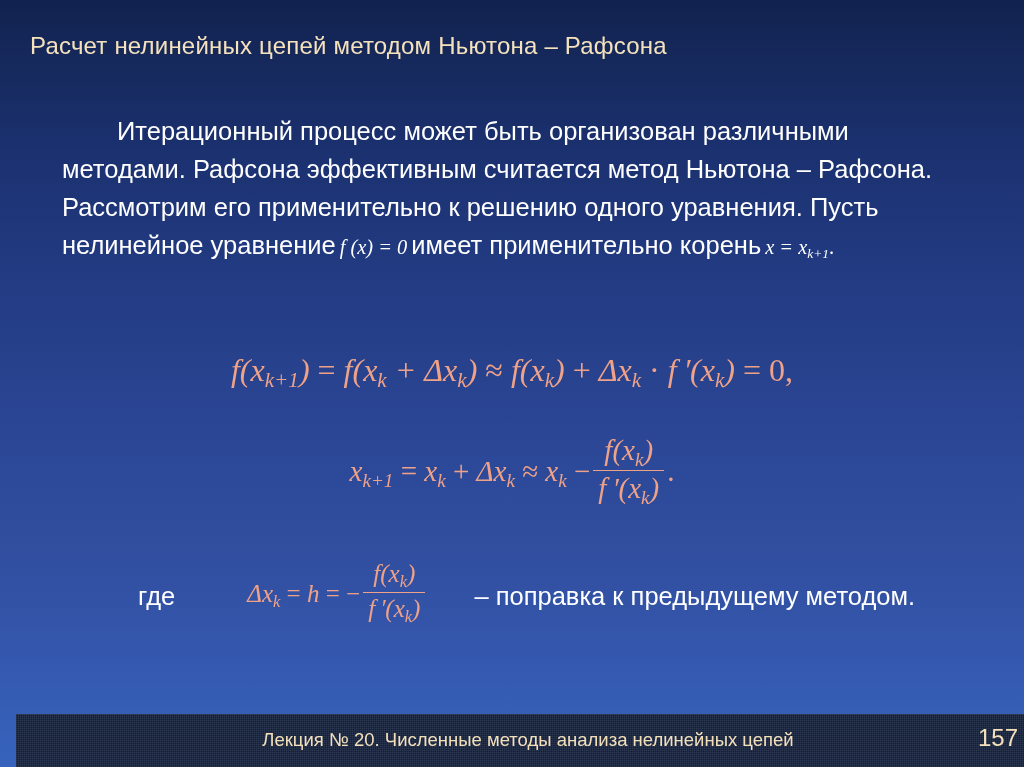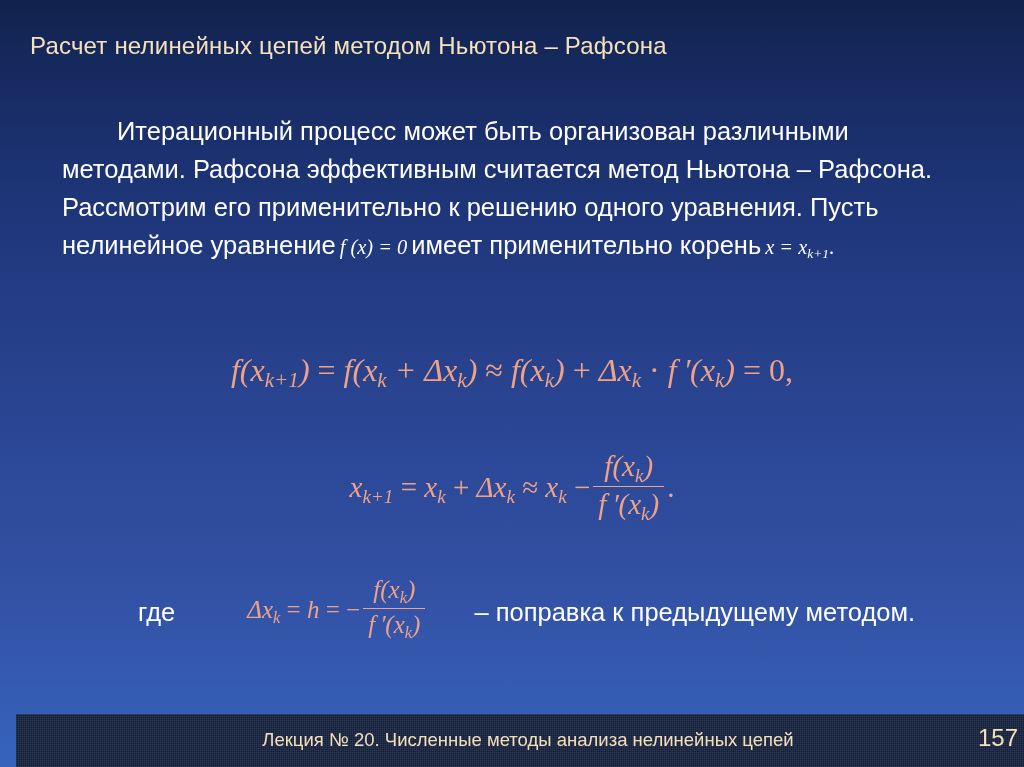--- a/index.html
+++ b/index.html
@@ -71,21 +71,21 @@
     color: #ffffff;
     padding: 0 4px;
   }
   .prime { font-style: italic; letter-spacing: -0.5px; }
 
   
   .frac {
     display: inline-block;
     vertical-align: middle;
     text-align: center;
-    margin: 16px 3px;
+    margin: 0 3px;
     position: relative;
     top: -0.12em;
   }
   .frac .num {
     display: block;
     padding: 0 5px 1px 5px;
     line-height: 1.1;
   }
   .frac .den {
     display: block;

